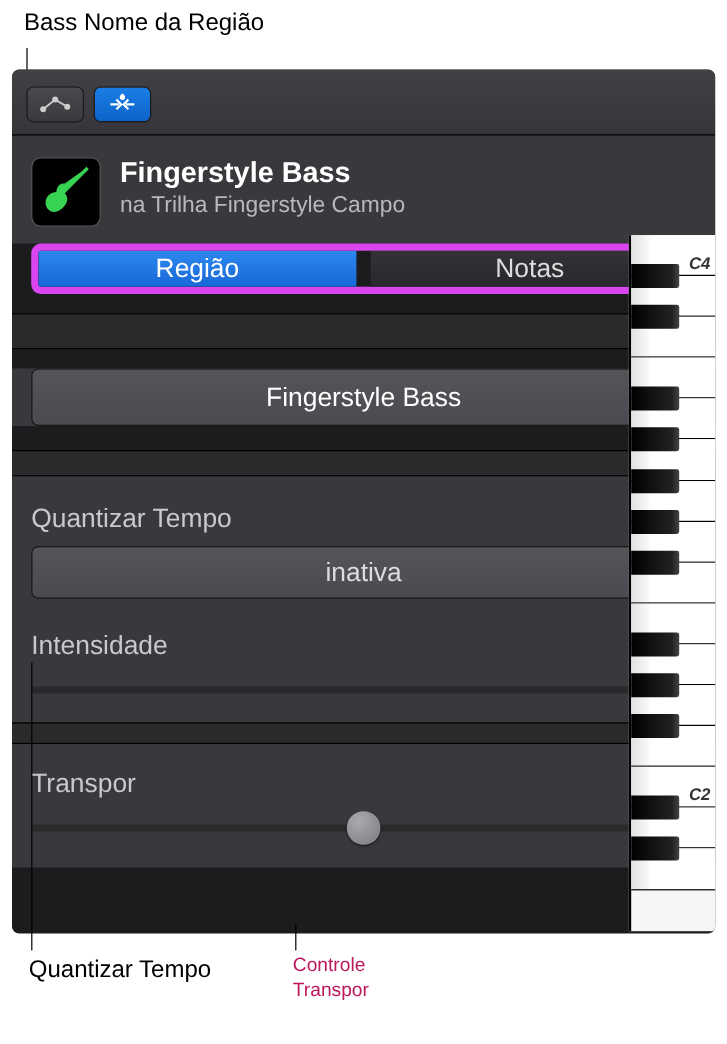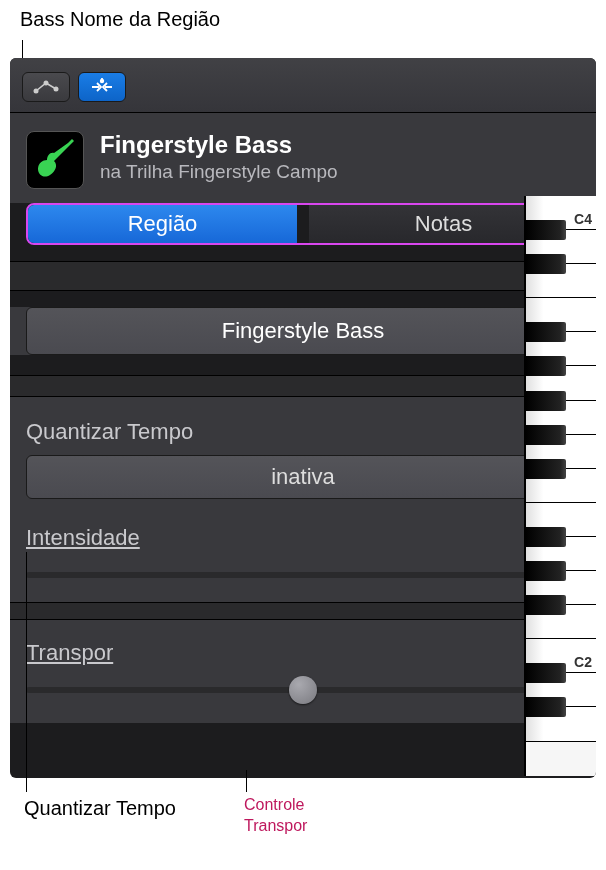--- a/index.html
+++ b/index.html
@@ -85,21 +85,21 @@
       font-size: 19px;
       color: #b8b8bd;
       margin-top: 2px;
     }
 
     .seg-control {
       display: flex;
       margin: 0 16px;
       border-radius: 8px;
       overflow: hidden;
-      border: 2px solid #d946ef;
+      border: 6px solid #d946ef;
       height: 42px;
     }
     .seg-btn {
       flex: 1;
       display: flex;
       align-items: center;
       justify-content: center;
       font-size: 22px;
       font-weight: 500;
       color: #fff;
@@ -156,21 +156,21 @@
       transform: translateY(-50%);
       display: flex;
       flex-direction: column;
       gap: 2px;
     }
     .arr-up, .arr-down { width: 0; height: 0; border-left: 5px solid transparent; border-right: 5px solid transparent; }
     .arr-up { border-bottom: 6px solid #aaa; }
     .arr-down { border-top: 6px solid #aaa; }
 
     .row-label-value { display: flex; justify-content: space-between; align-items: baseline; margin-top: 22px; }
-    .row-label { font-size: 22px; color: #c9c9cd; text-decoration: underline; }
+    .row-label { font-size: 22px; color: #c9c9cd; }
     .row-value { font-size: 26px; color: #fff; }
 
     .slider-track {
       position: relative;
       height: 6px;
       background: #2a2a2c;
       border-radius: 3px;
       margin-top: 20px;
     }
     .slider-thumb {
@@ -195,20 +195,21 @@
       width: 72px;
       height: 580px;
       background: #f6f6f6;
       border-left: 2px solid #000;
     }
     .white-key {
       height: 34.1px;
       border-bottom: 1px solid #000;
       background: linear-gradient(to right, #e0e0e0, #fff 25%);
       position: relative;
+      font-style: italic;
     }
     .black-key {
       position: absolute;
       left: 0;
       width: 40px;
       height: 20px;
       background: linear-gradient(to right, #000 0%, #222 85%, #444 100%);
       transform: translateY(-50%);
       z-index: 2;
       border-radius: 0 2px 2px 0;

